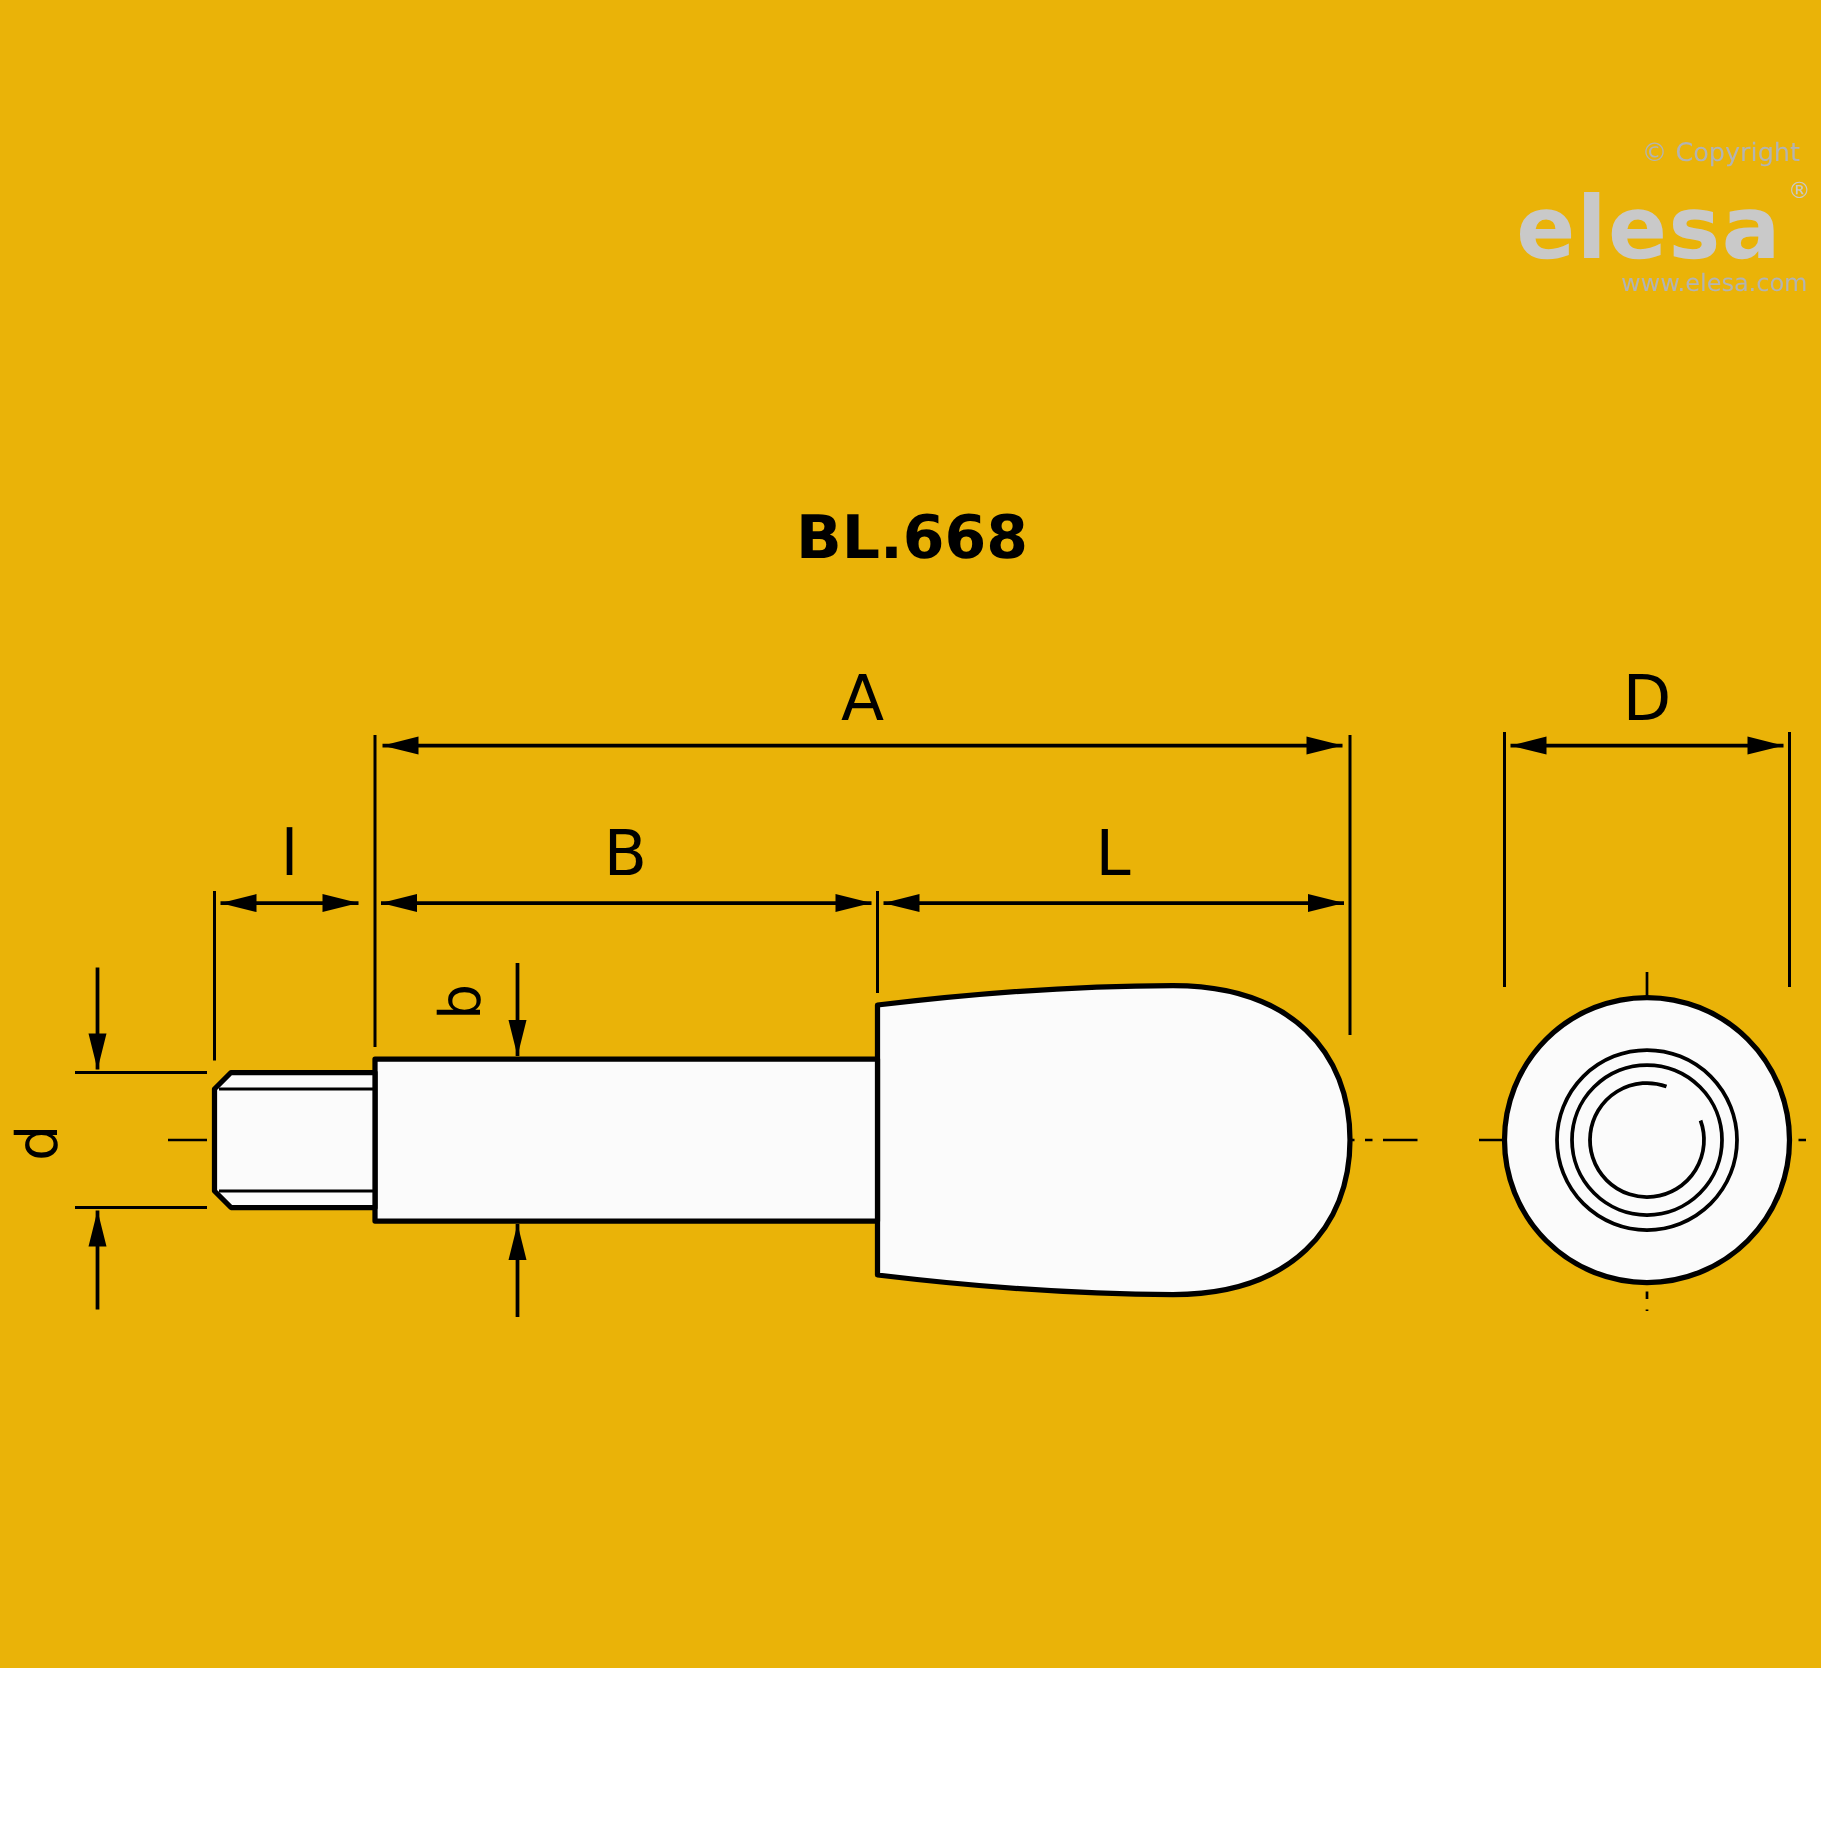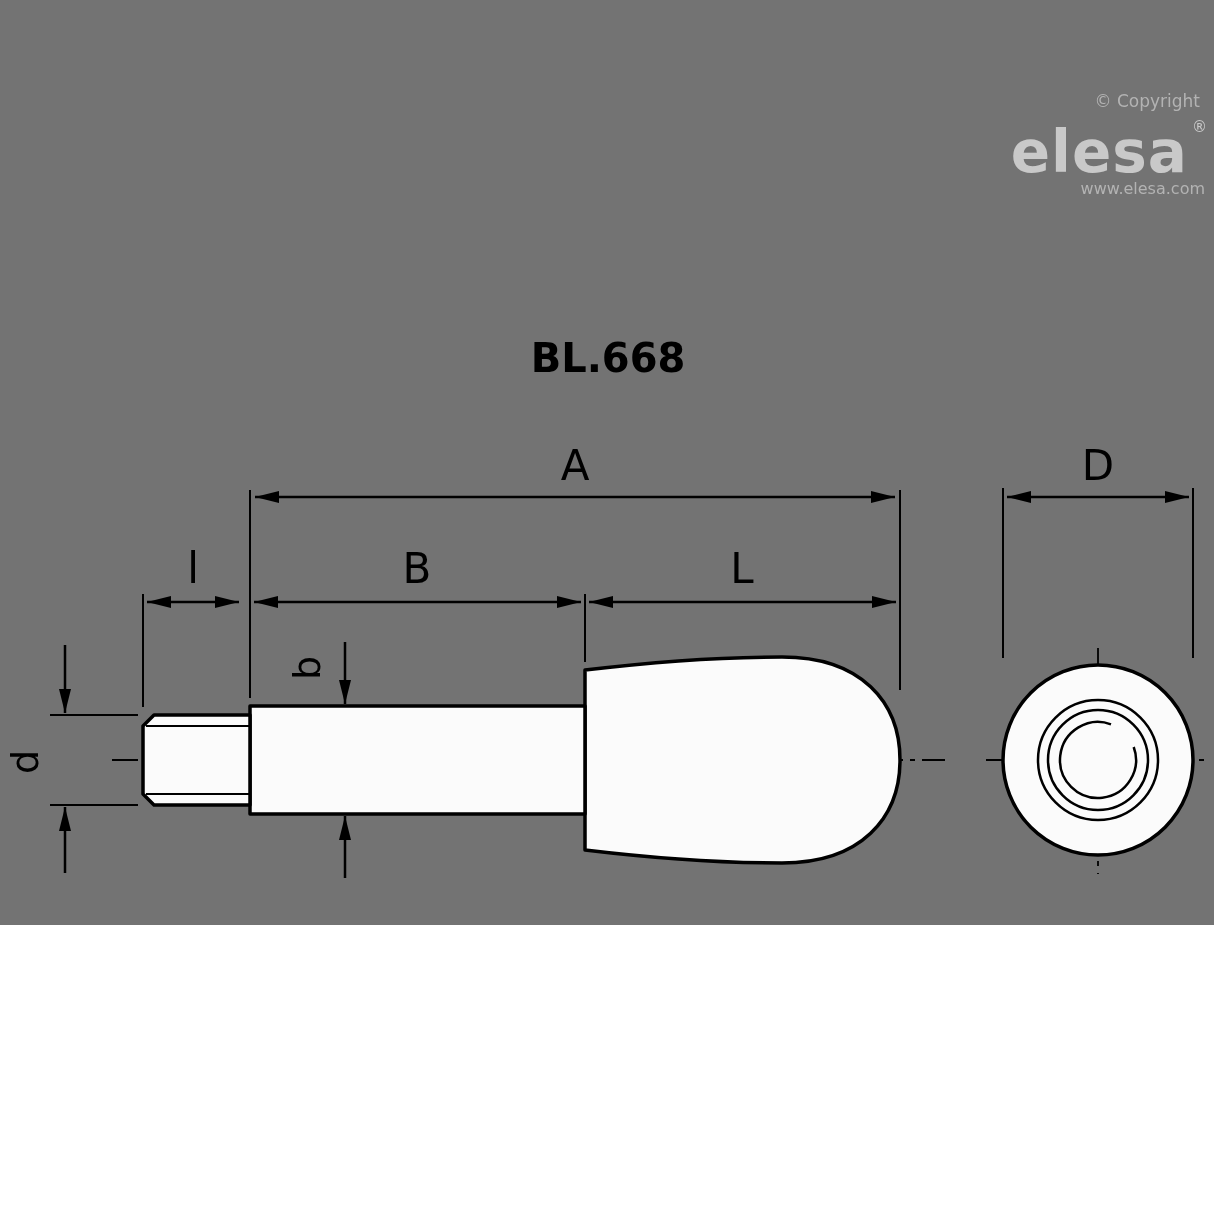--- a/index.html
+++ b/index.html
@@ -4,22 +4,22 @@
 <style>
   html, body {
     margin: 0;
     padding: 0;
     background: #ffffff;
     font-family: "DejaVu Sans", sans-serif;
   }
   .canvas {
     position: relative;
     width: 1214px;
-    height: 925px;
-    background: #737373;
+    height: 1112px;
+    background: #eab308;
     overflow: hidden;
   }
   svg { display: block; }
   .outline   { fill: #fbfbfb; stroke: #000; stroke-width: 3.5; stroke-linejoin: round; }
   .outline2  { fill: none;    stroke: #000; stroke-width: 2.5; }
   .thin      { fill: none;    stroke: #000; stroke-width: 2;   }
   .dimline   { fill: none;    stroke: #000; stroke-width: 2.5; }
   .extline   { fill: none;    stroke: #000; stroke-width: 2;   }
   .centerline{ fill: none;    stroke: #000; stroke-width: 1.8; stroke-dasharray: 26 7 5 7; }
   .dimtext   { font-size: 42px; fill: #000; text-anchor: middle; }

